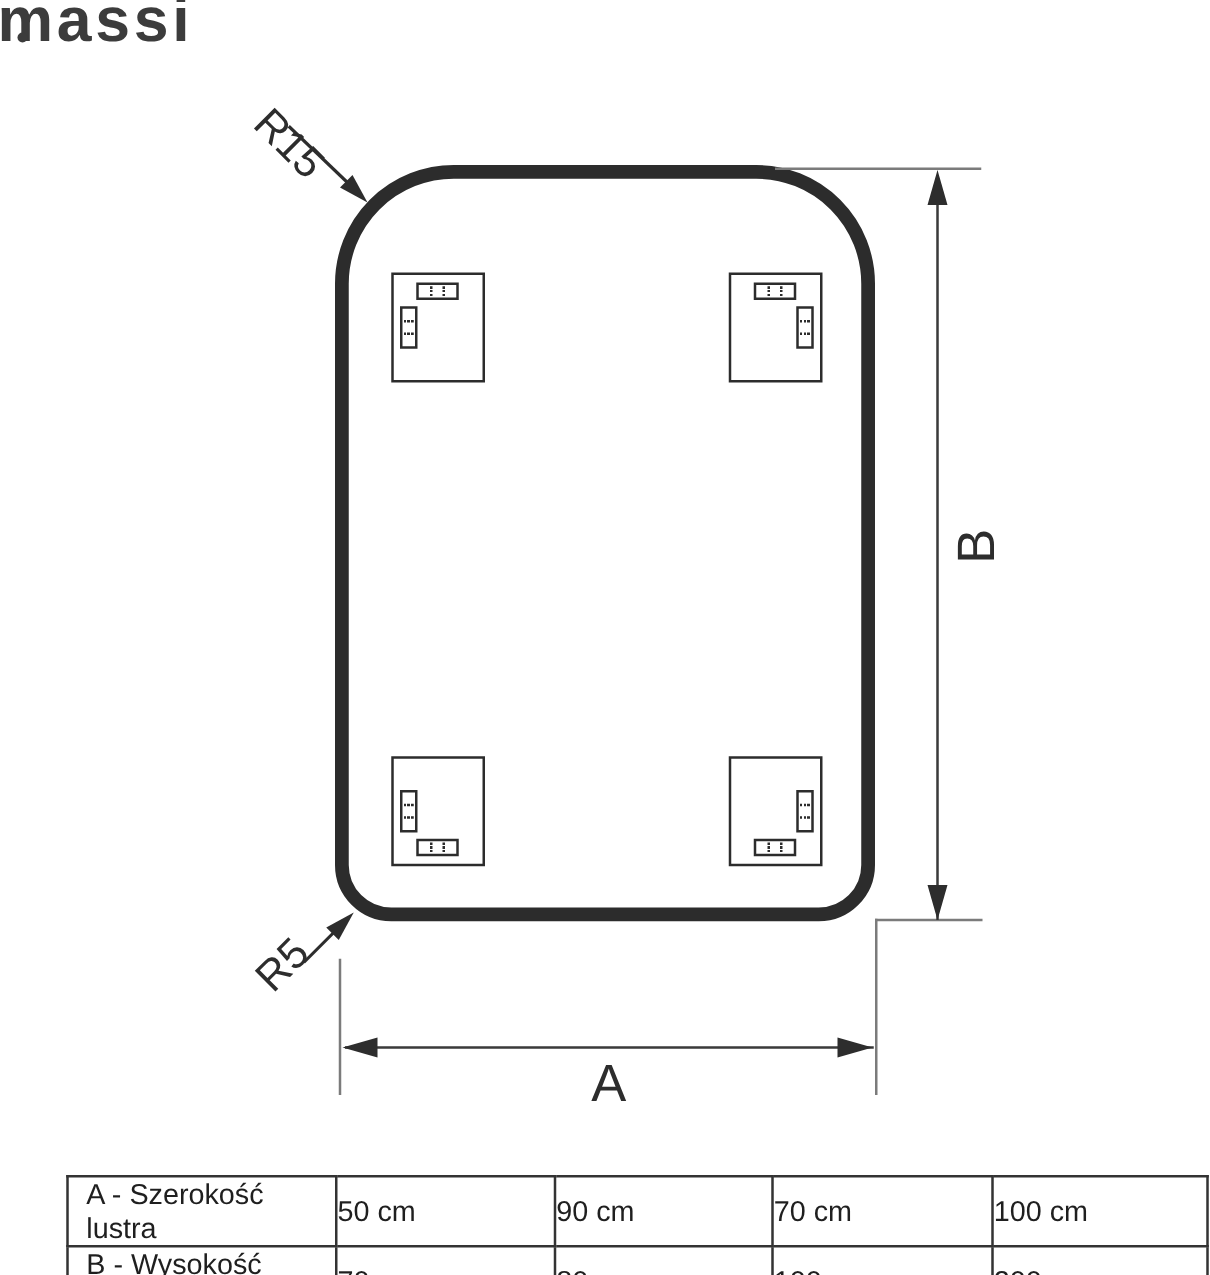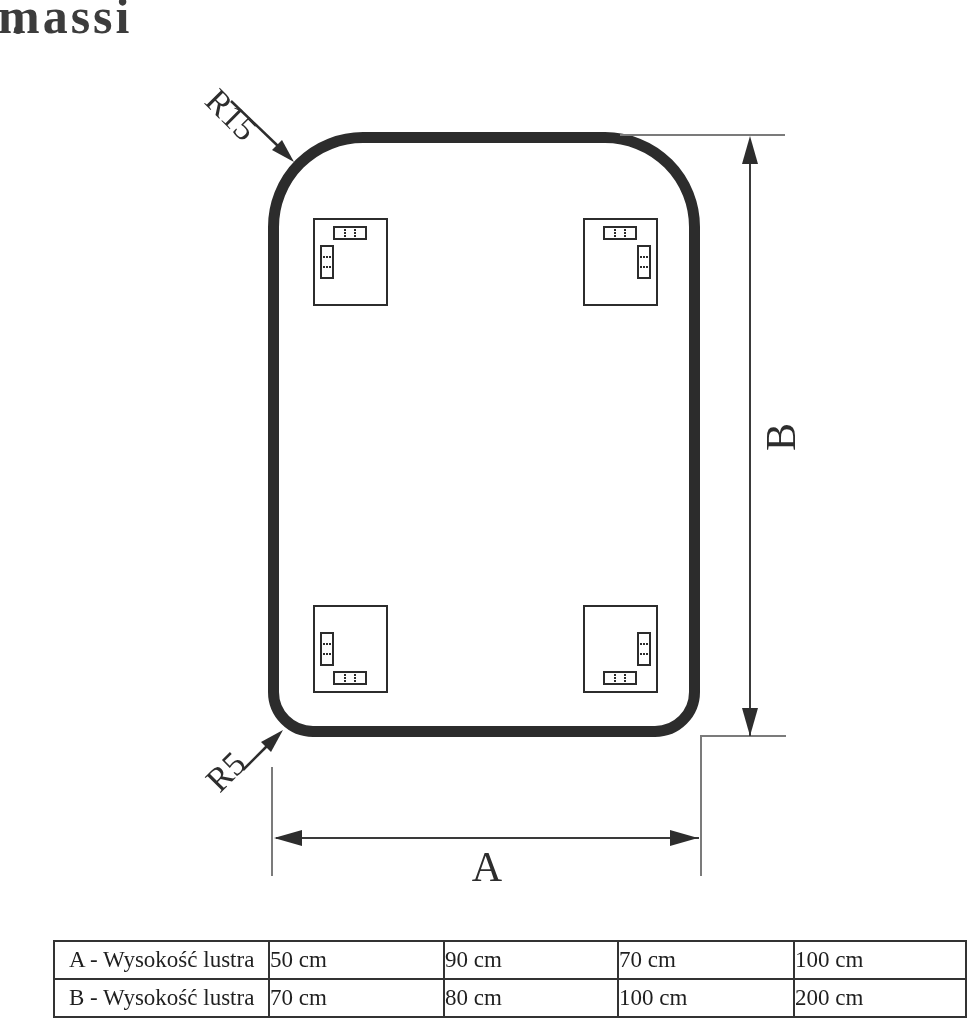--- a/index.html
+++ b/index.html
@@ -1,17 +1,17 @@
 <!DOCTYPE html>
 <html><head>
 <meta charset="utf-8">
 <style>
   html,body{margin:0;padding:0;background:#fff;}
   #canvas{position:relative;width:968px;height:1020px;background:#ffffff;overflow:hidden;
-          font-family:Liberation Serif, serif;color:#2d2d2d;}
+          font-family:Liberation Sans, sans-serif;color:#2d2d2d;}
 
   
   .logo{position:absolute;left:-2px;top:-9px;font-size:50px;font-weight:bold;
         letter-spacing:3px;color:#3c3c3c;line-height:1;}
   .logo-dot{position:absolute;left:14px;top:26px;width:8px;height:8px;border-radius:50%;background:#3c3c3c;}
 
   
   .mirror{position:absolute;left:268px;top:132px;width:432px;height:605px;box-sizing:border-box;
           border:11px solid #2c2c2c;border-radius:95px 95px 45px 45px;background:#fff;}
 
@@ -132,21 +132,21 @@
   <table class="size-table">
     <colgroup>
       <col style="width:215px">
         <col style="width:175px">
         <col style="width:174px">
         <col style="width:176px">
         <col style="width:172px">
     </colgroup>
     <tbody>
       <tr>
-        <td class="rowlabel">A - Wysokość lustra</td>
+        <td class="rowlabel">A - Szerokość lustra</td>
         <td>50 cm</td>
         <td>90 cm</td>
         <td>70 cm</td>
         <td>100 cm</td>
       </tr>
       <tr>
         <td class="rowlabel">B - Wysokość lustra</td>
         <td>70 cm</td>
         <td>80 cm</td>
         <td>100 cm</td>

